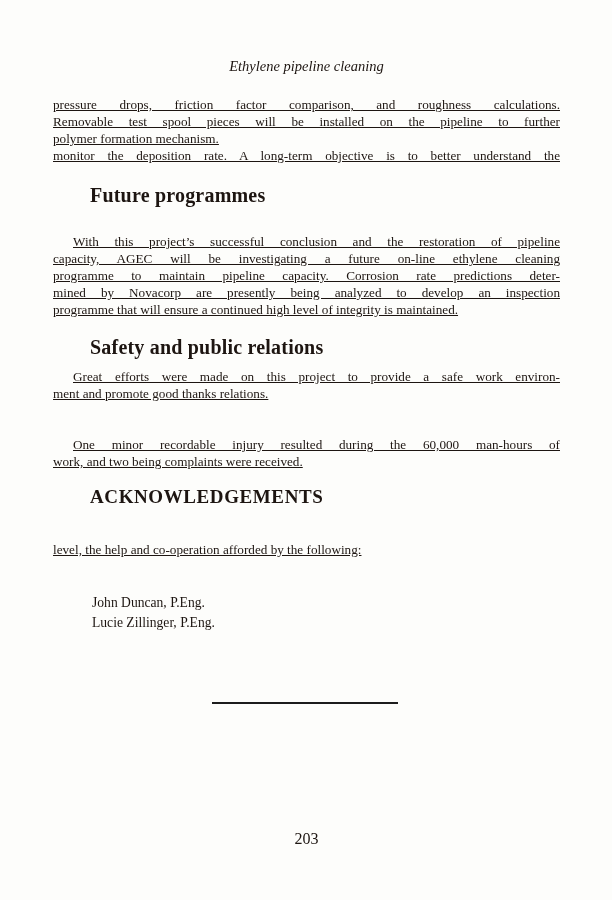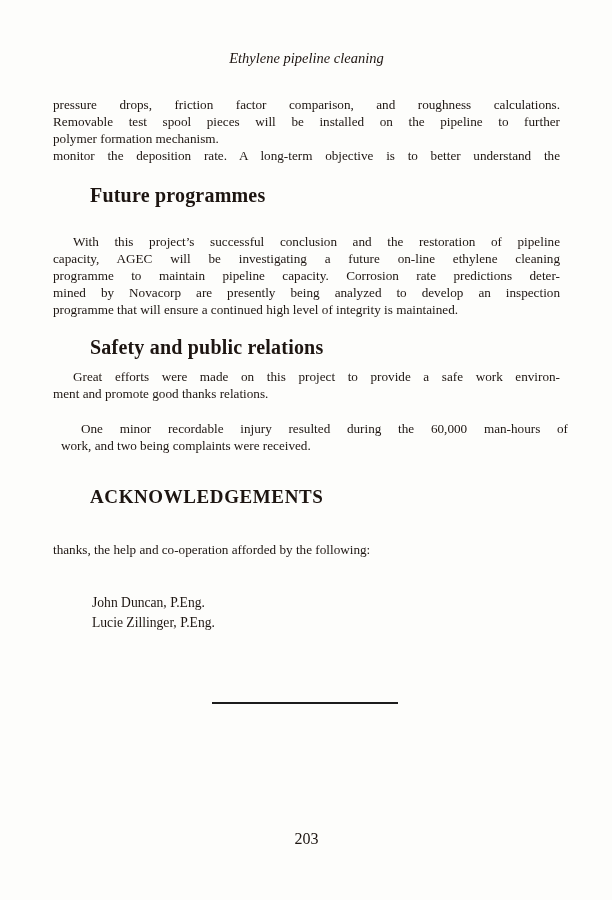--- a/index.html
+++ b/index.html
@@ -12,36 +12,37 @@
     width: 612px;
     height: 900px;
     margin: 0 auto;
     background: #fdfdfb;
     color: #1d1511;
     font-family: "Liberation Serif", "DejaVu Serif", serif;
     overflow: hidden;
   }
   .running-head {
     position: absolute;
-    top: 50px;
+    top: 58px;
     left: 53px;
     width: 507px;
     text-align: center;
     font-style: italic;
     font-size: 14.5px;
     line-height: 17px;
   }
   .block {
     position: absolute;
     left: 53px;
     width: 507px;
   }
   .para {
     font-size: 13.2px;
     line-height: 17px;
+    text-decoration: underline;
   }
   .line {
     text-align: justify;
     text-align-last: justify;
     white-space: normal;
   }
   .line.last {
     text-align-last: left;
   }
   .line.indent {
@@ -105,29 +106,29 @@
     <div class="line last">programme that will ensure a continued high level of integrity is maintained.</div>
   </div>
 
   <div class="block heading" style="top: 337px;">Safety and public relations</div>
 
   <div class="block para" style="top: 368px;">
     <div class="line indent">Great efforts were made on this project to provide a safe work environ-</div>
     <div class="line last">ment and promote good thanks relations.</div>
   </div>
 
-  <div class="block para" style="top: 420px; margin-left: 8px;">
+  <div class="block para" style="top: 436px;">
     <div class="line indent">One minor recordable injury resulted during the 60,000 man-hours of</div>
     <div class="line last">work, and two being complaints were received.</div>
   </div>
 
   <div class="block heading caps" style="top: 487px;">ACKNOWLEDGEMENTS</div>
 
   <div class="block para" style="top: 541px;">
-    <div class="line last">thanks, the help and co-operation afforded by the following:</div>
+    <div class="line last">level, the help and co-operation afforded by the following:</div>
   </div>
 
   <div class="block names" style="top: 593px;">
     <div>John Duncan, P.Eng.</div>
     <div>Lucie Zillinger, P.Eng.</div>
   </div>
 
   <div class="rule"></div>
 
   <div class="page-number">203</div>

